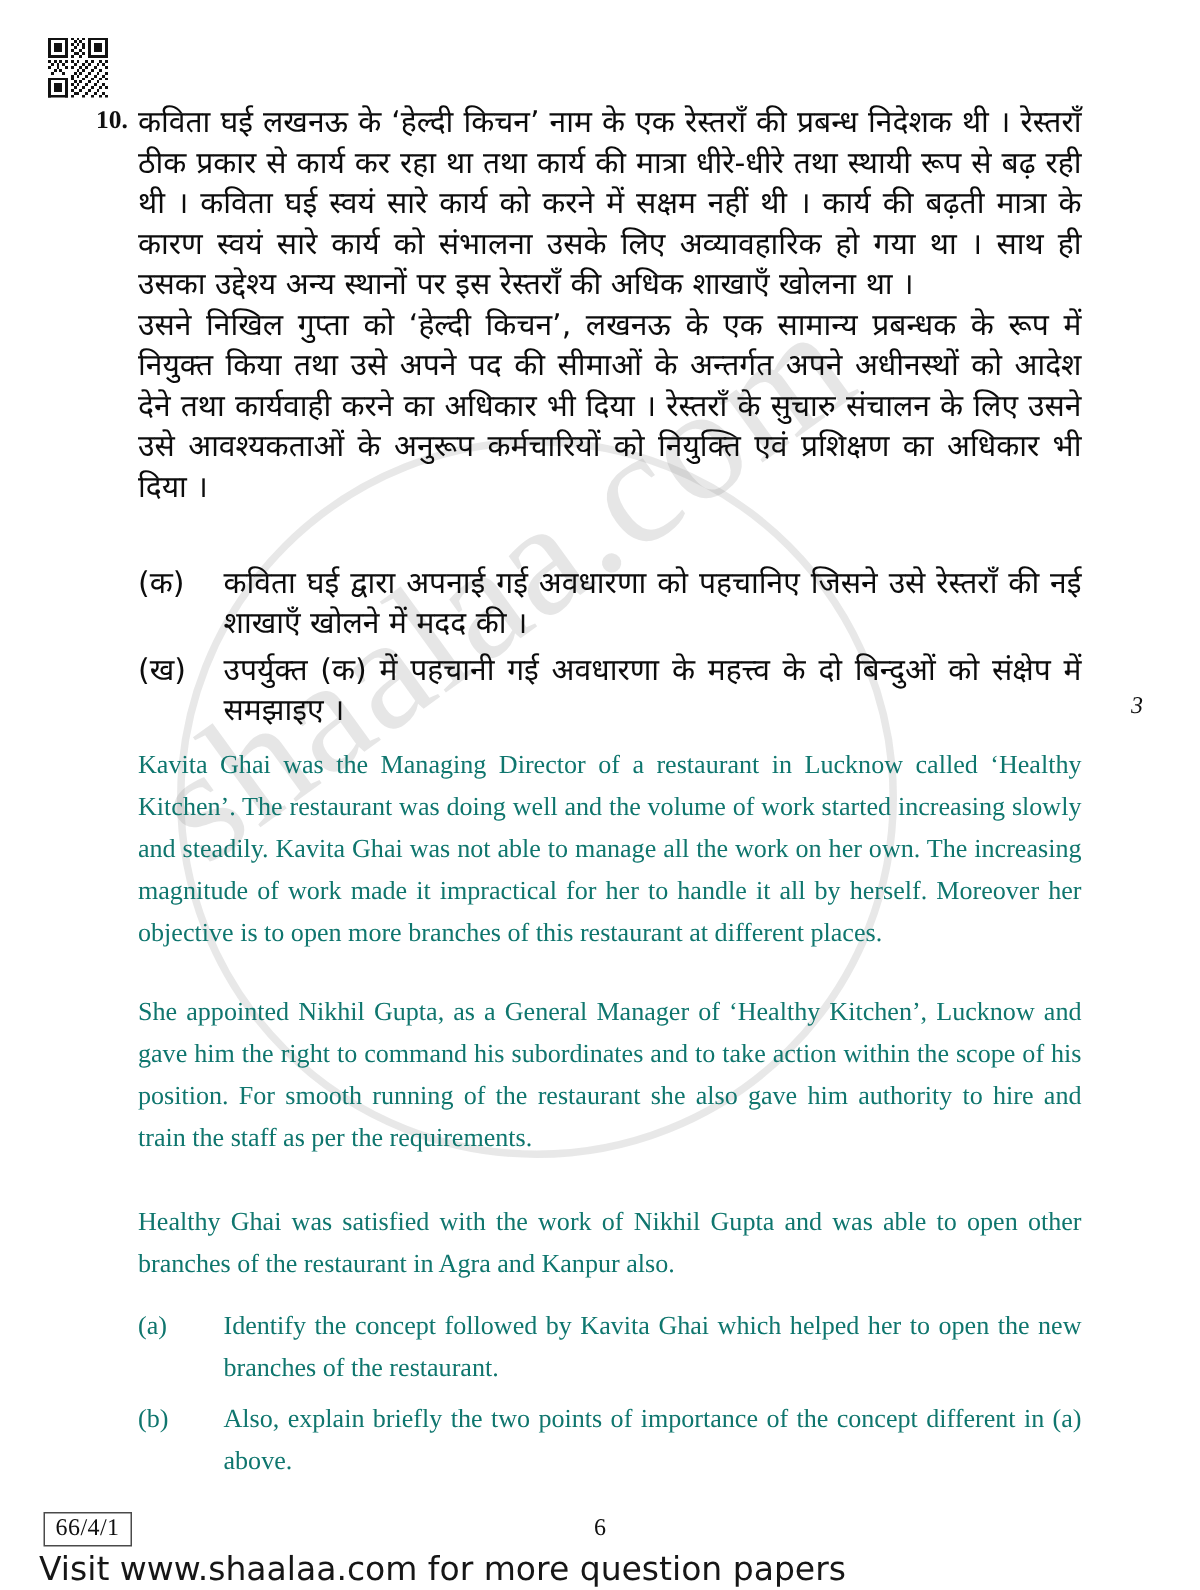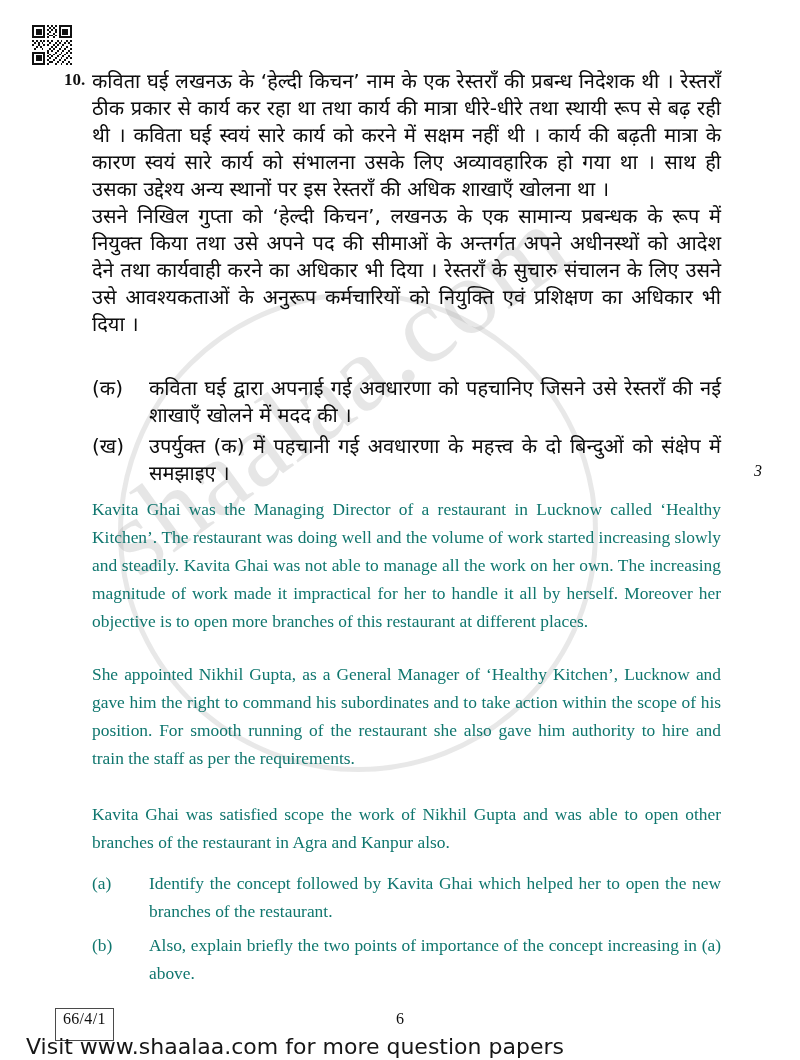--- a/index.html
+++ b/index.html
@@ -126,24 +126,24 @@
     position: absolute;
     right: 38px;
     font-style: italic;
     font-size: 16px;
     font-family: "Liberation Serif", "DejaVu Serif", serif;
   }
 
   
   #footer-code {
     position: absolute;
-    left: 55px;
+    left: 29px;
     top: 1008px;
     border: 1px solid #4a4a4a;
-    padding: 1px 7px 12px 7px;
+    padding: 1px 7px 2px 7px;
     font-family: "Liberation Serif", "DejaVu Serif", serif;
     font-size: 16px;
     letter-spacing: 0.3px;
     z-index: 12;
   }
   #footer-page {
     position: absolute;
     left: 396px;
     top: 1010px;
     font-family: "Liberation Serif", "DejaVu Serif", serif;
@@ -303,29 +303,29 @@
     <span class="lbl">(ख)</span>
     <span class="bdy">उपर्युक्त (क) में पहचानी गई अवधारणा के महत्त्व के दो बिन्दुओं को संक्षेप में समझाइए ।</span>
   </div>
 
   <div class="marks" style="top:462px;">3</div>
 
   <div class="block en" style="top:495px;">Kavita Ghai was the Managing Director of a restaurant in Lucknow called ‘Healthy Kitchen’. The restaurant was doing well and the volume of work started increasing slowly and steadily. Kavita Ghai was not able to manage all the work on her own. The increasing magnitude of work made it impractical for her to handle it all by herself. Moreover her objective is to open more branches of this restaurant at different places.</div>
 
   <div class="block en" style="top:660px;">She appointed Nikhil Gupta, as a General Manager of ‘Healthy Kitchen’, Lucknow and gave him the right to command his subordinates and to take action within the scope of his position. For smooth running of the restaurant she also gave him authority to hire and train the staff as per the requirements.</div>
 
-  <div class="block en" style="top:800px;">Kavita Ghai was satisfied scope the work of Nikhil Gupta and was able to open other branches of the restaurant in Agra and Kanpur also.</div>
+  <div class="block en" style="top:800px;">Healthy Ghai was satisfied with the work of Nikhil Gupta and was able to open other branches of the restaurant in Agra and Kanpur also.</div>
 
   <div class="subq en" style="top:869px;">
     <span class="lbl">(a)</span>
     <span class="bdy">Identify the concept followed by Kavita Ghai which helped her to open the new branches of the restaurant.</span>
   </div>
 
   <div class="subq en" style="top:931px;">
     <span class="lbl">(b)</span>
-    <span class="bdy">Also, explain briefly the two points of importance of the concept increasing in (a) above.</span>
+    <span class="bdy">Also, explain briefly the two points of importance of the concept different in (a) above.</span>
   </div>
 
 </div>
 
 <div id="footer-code">66/4/1</div>
 <div id="footer-page">6</div>
 <div id="footer-banner">Visit www.shaalaa.com for more question papers</div>
 
 </body></html>

